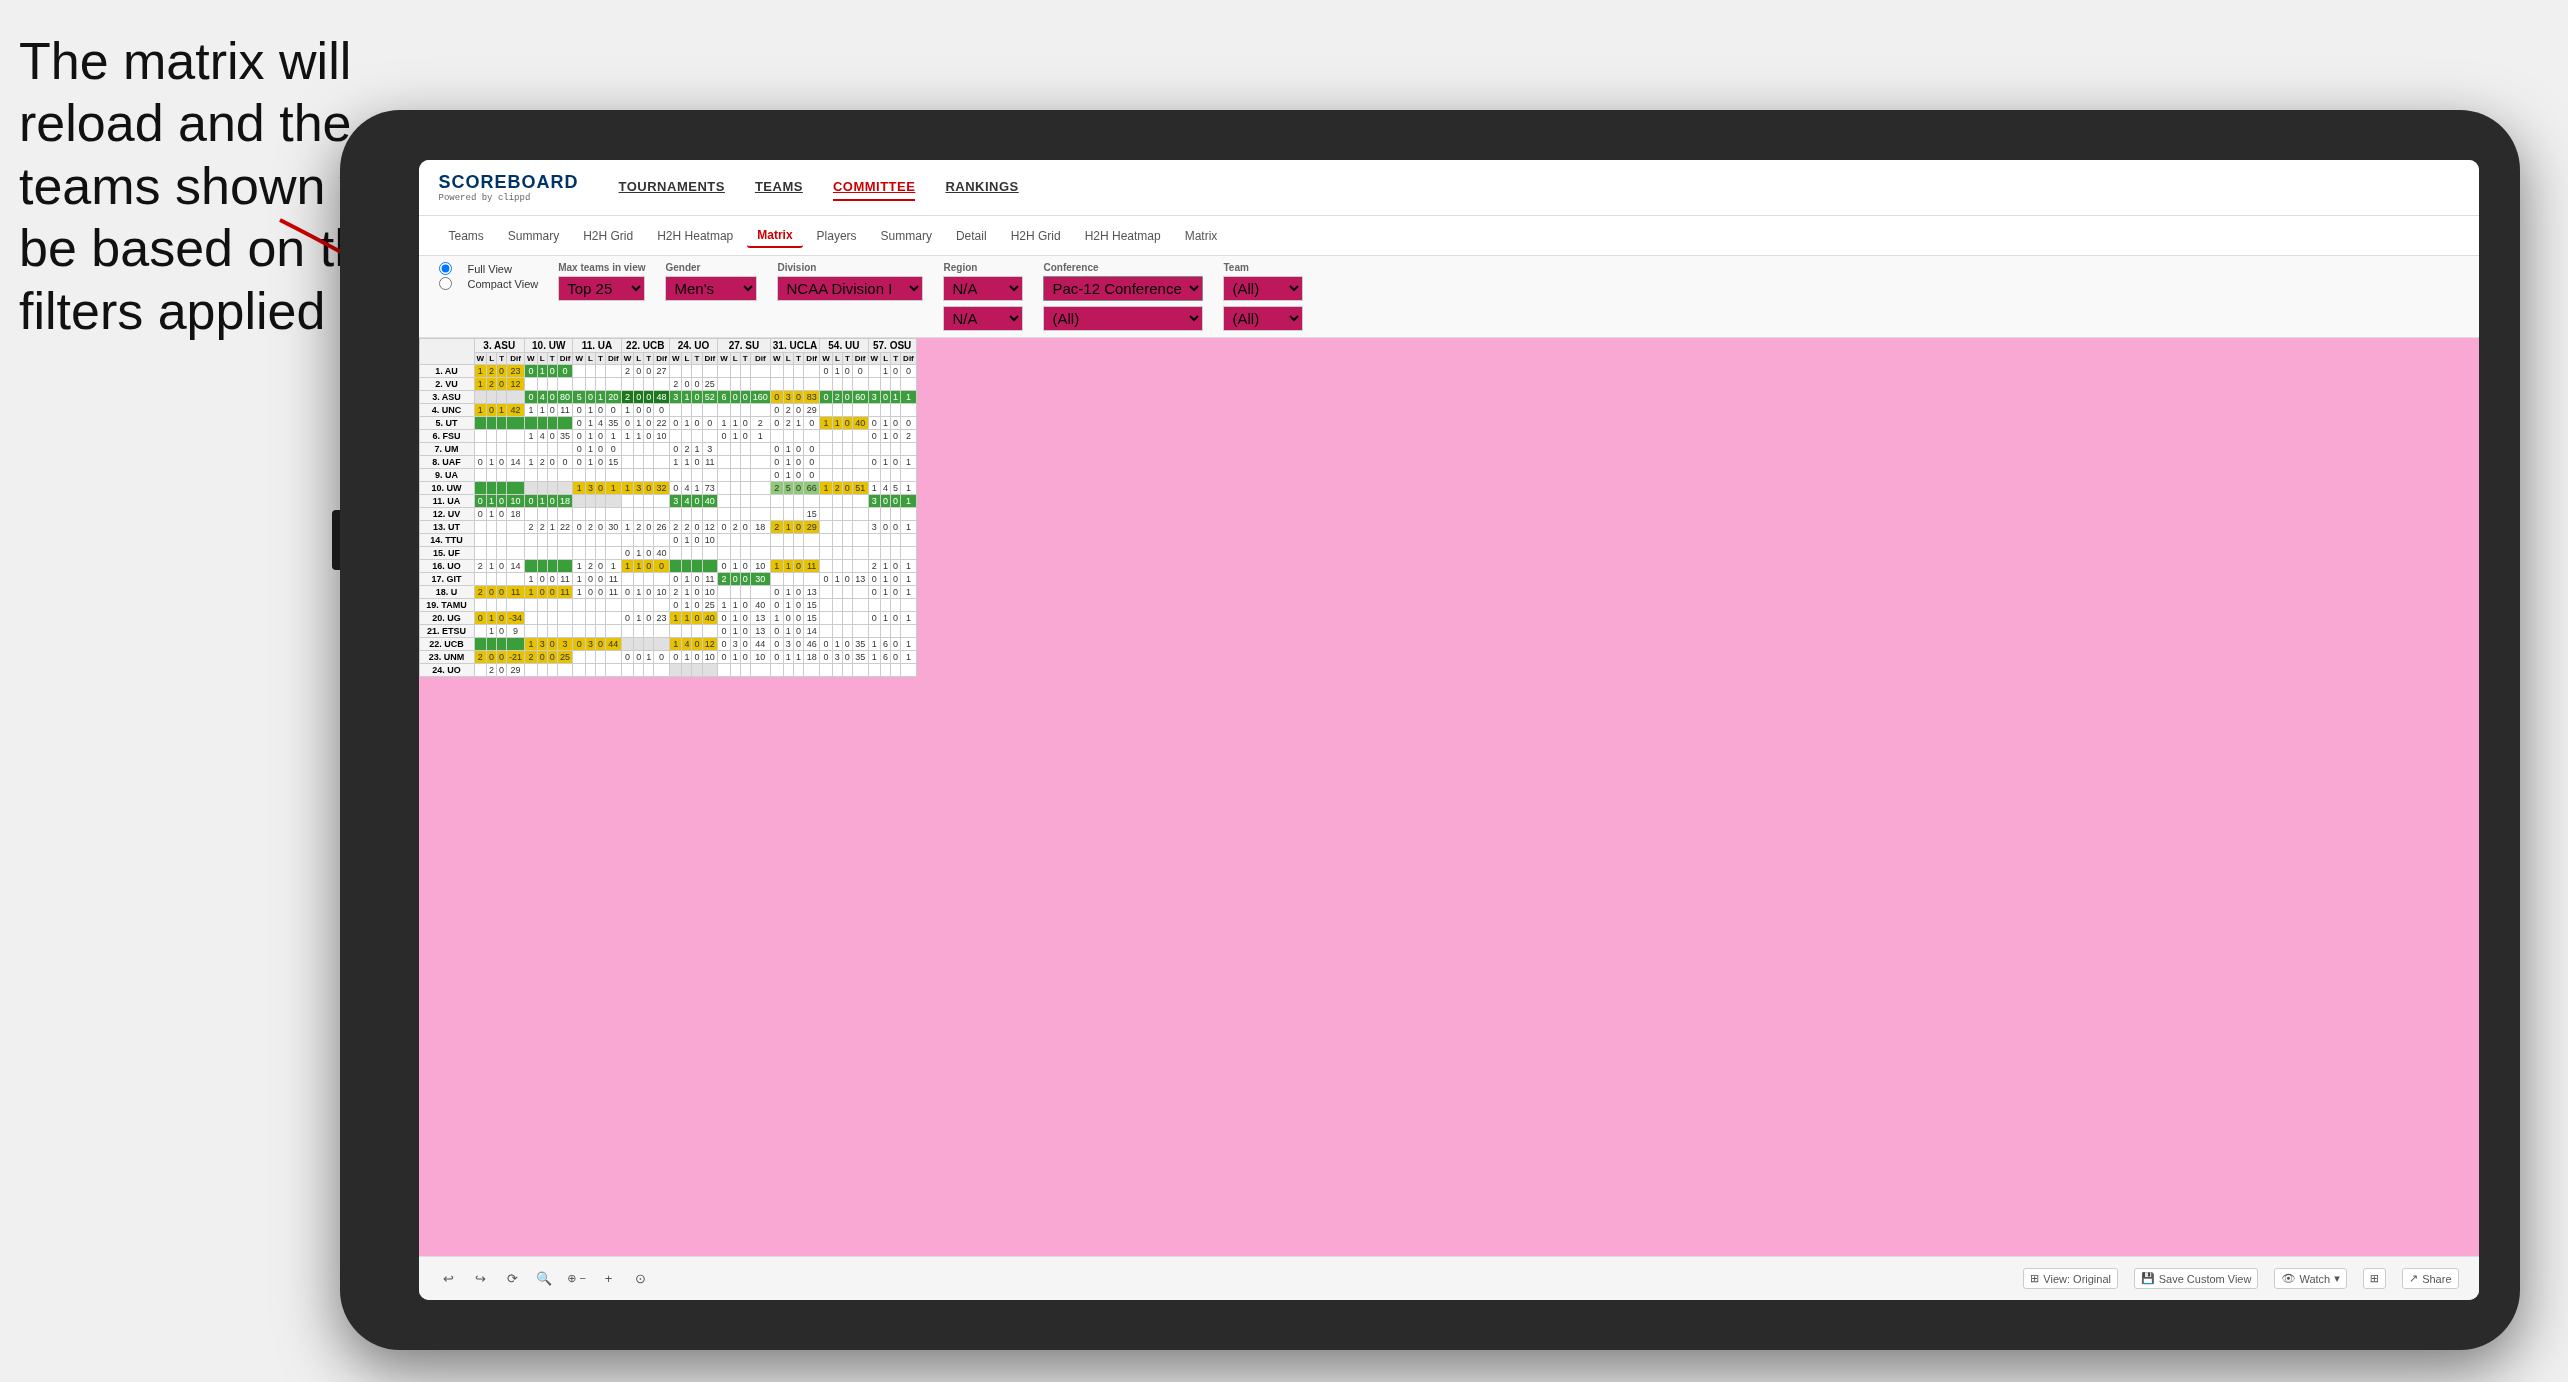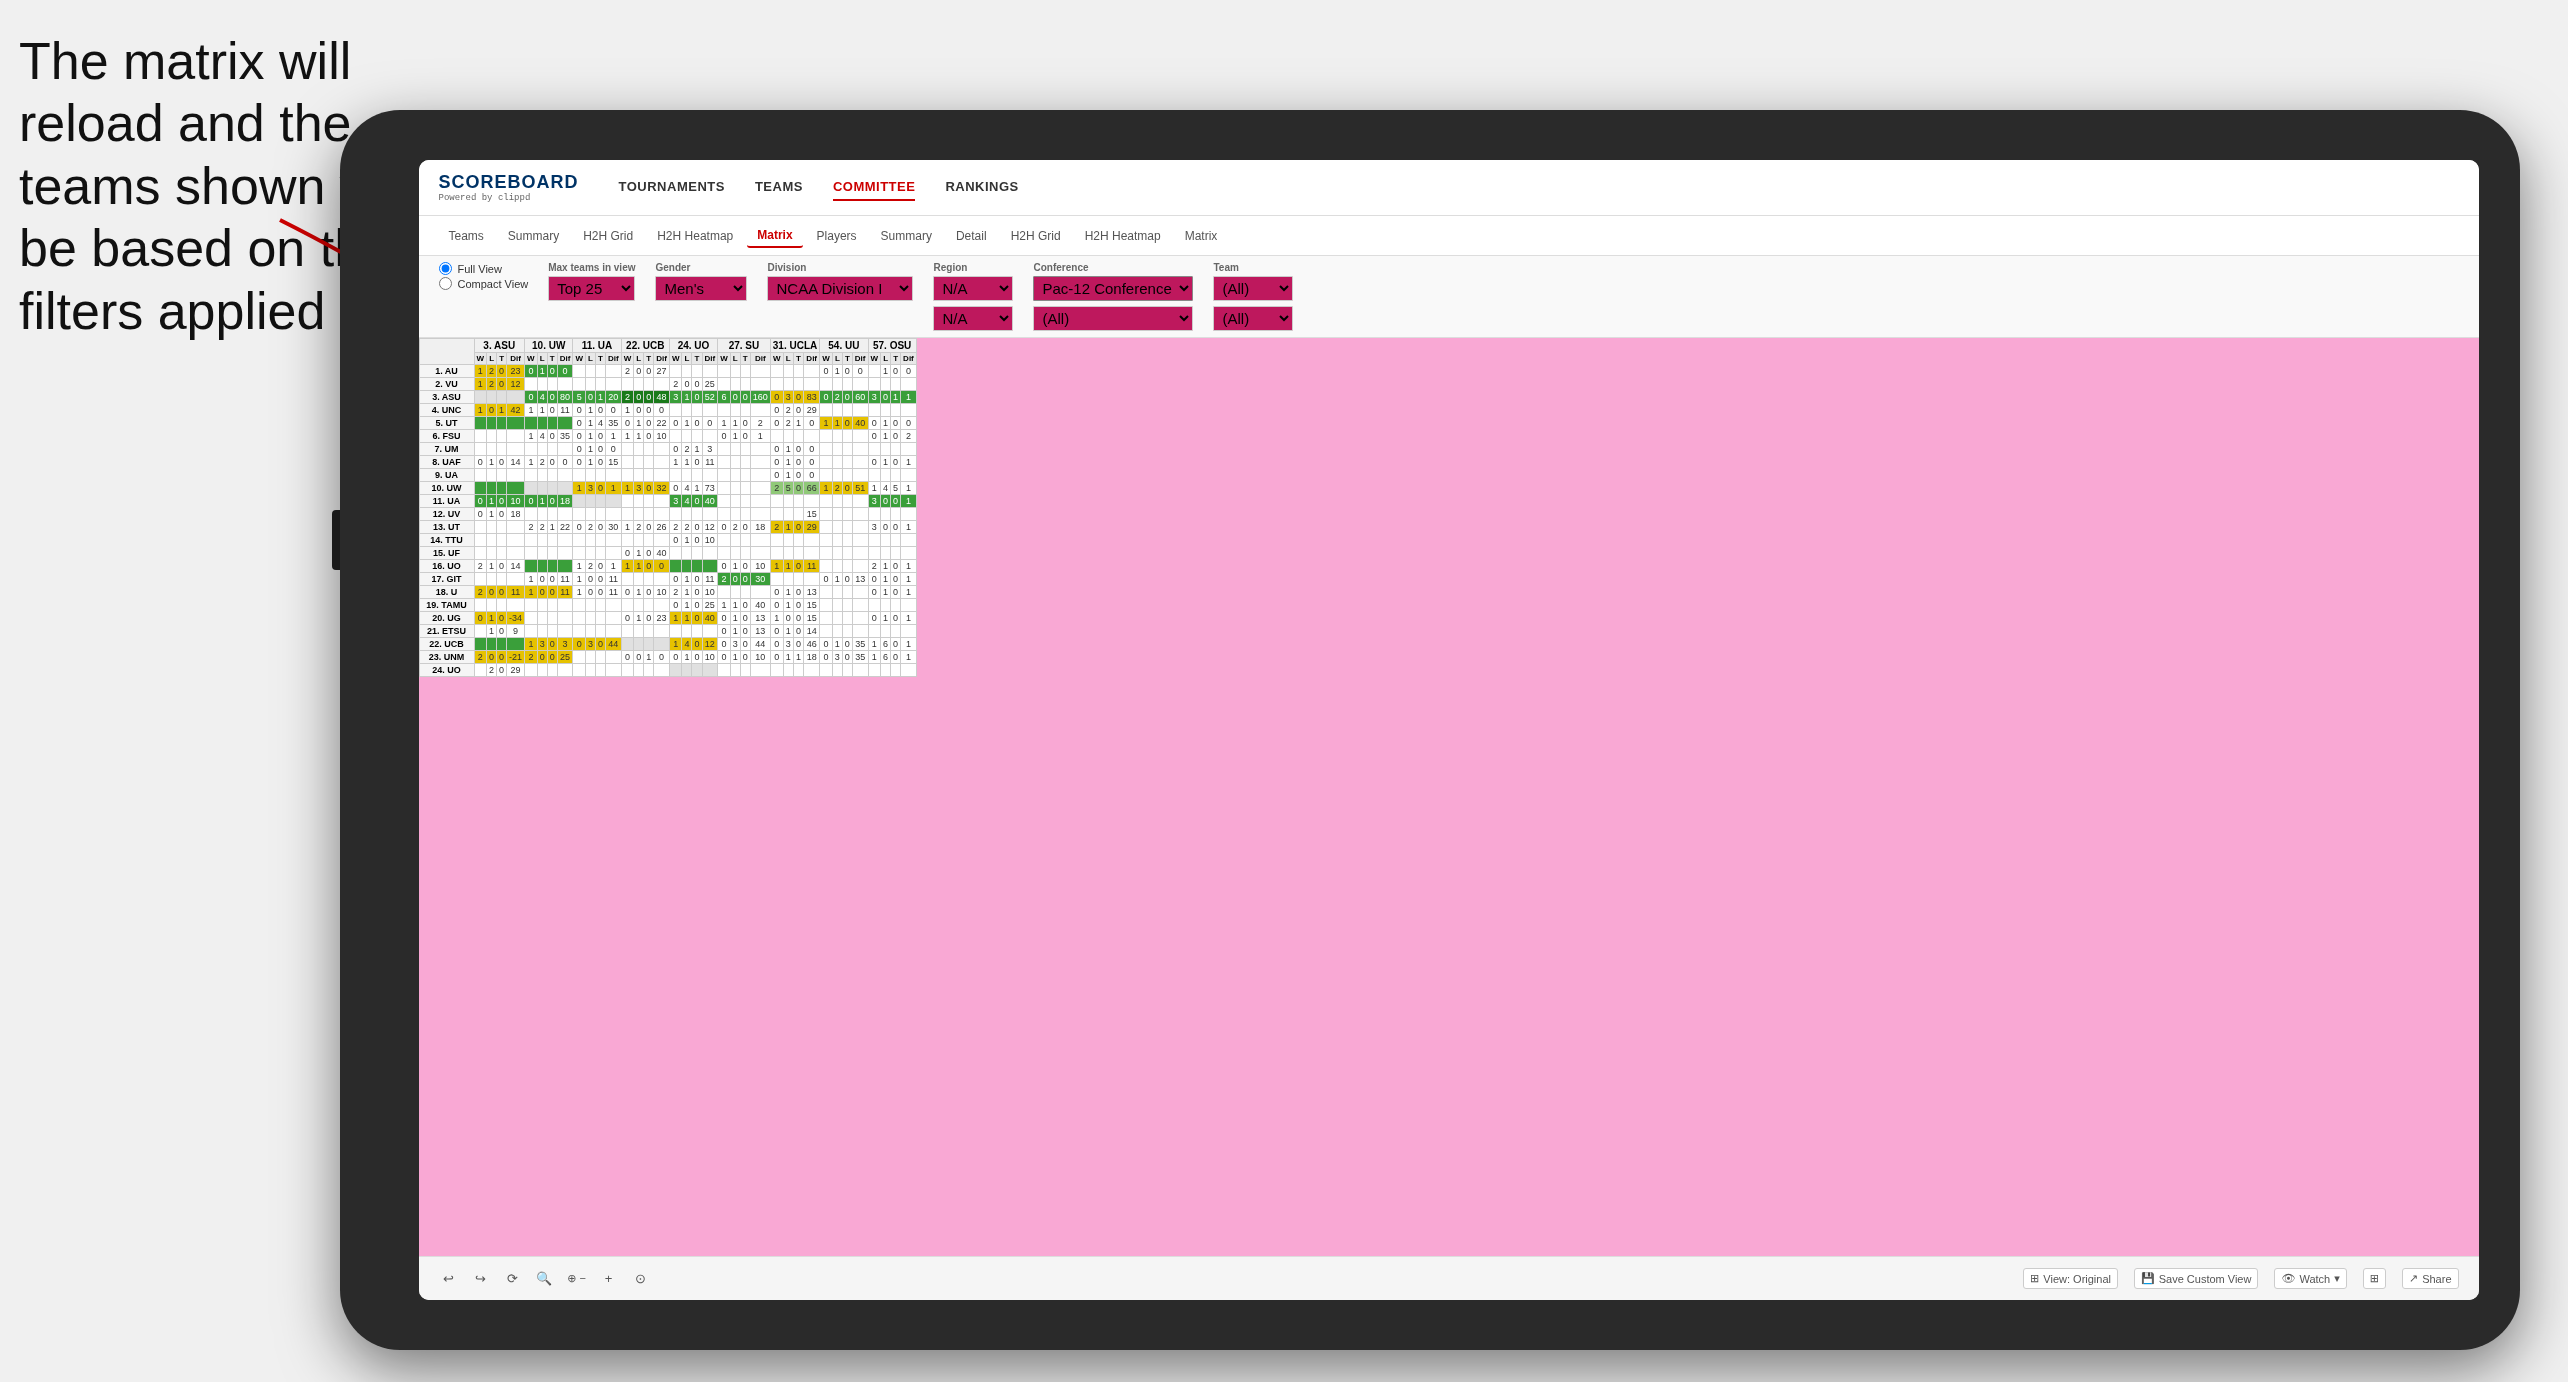--- a/index.html
+++ b/index.html
@@ -86,20 +86,21 @@
       list-style: none;
     }
 
     .nav-item {
       font-size: 13px;
       color: #333;
       cursor: pointer;
       padding: 5px 0;
       font-weight: 600;
       letter-spacing: 0.5px;
+      text-decoration: underline;
     }
 
     .nav-item.active {
       color: #c00;
       border-bottom: 2px solid #c00;
     }
 
     
     .sub-nav {
       background: #fff;
@@ -163,21 +164,21 @@
       display: flex;
       flex-direction: column;
       gap: 2px;
       font-size: 11px;
       color: #333;
     }
 
     .radio-item {
       display: flex;
       align-items: center;
-      gap: 6px;
+      gap: 16px;
     }
 
     
     .main-content {
       flex: 1;
       overflow: hidden;
       background: #f9a8d4;
       padding: 0;
     }
 

